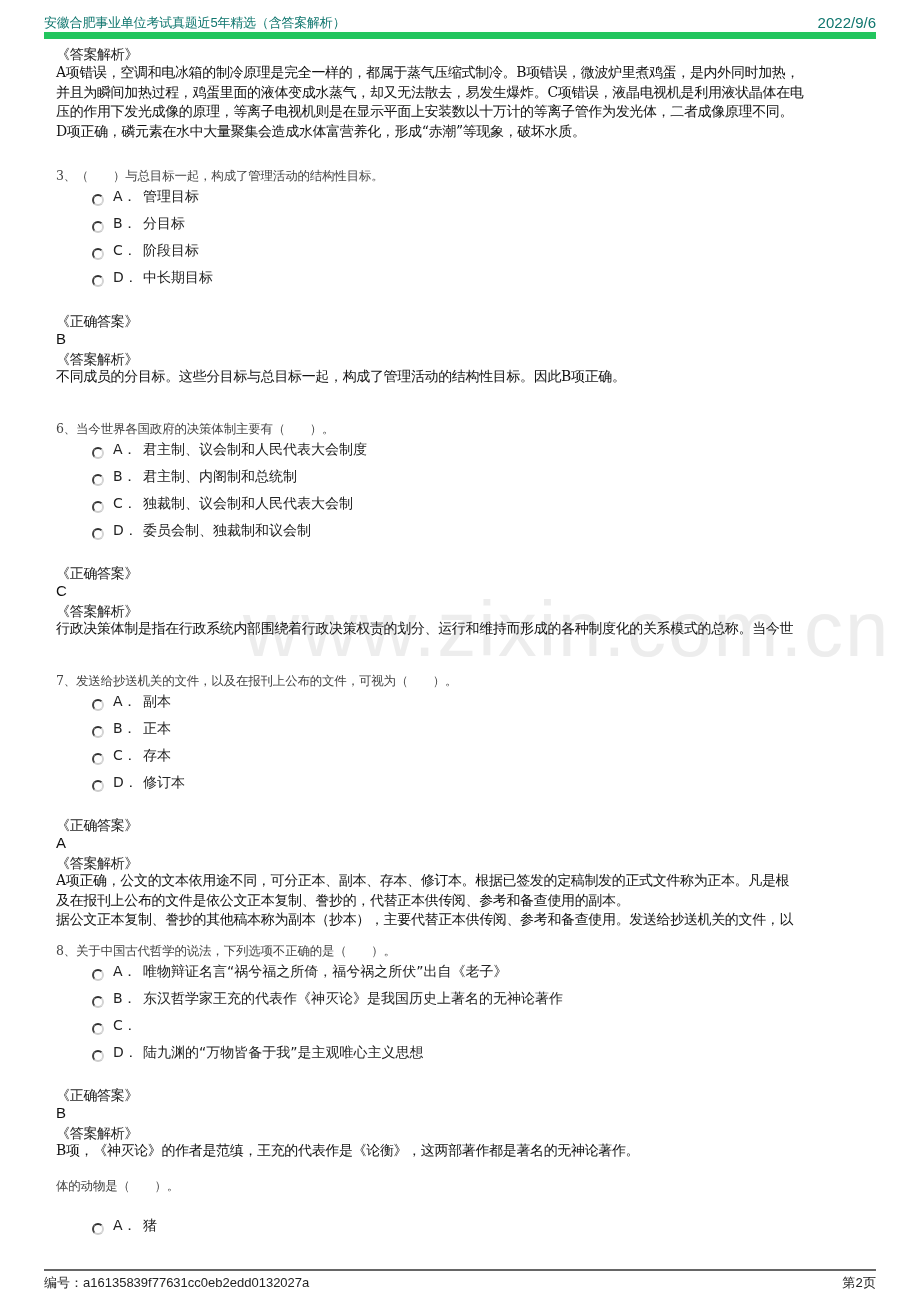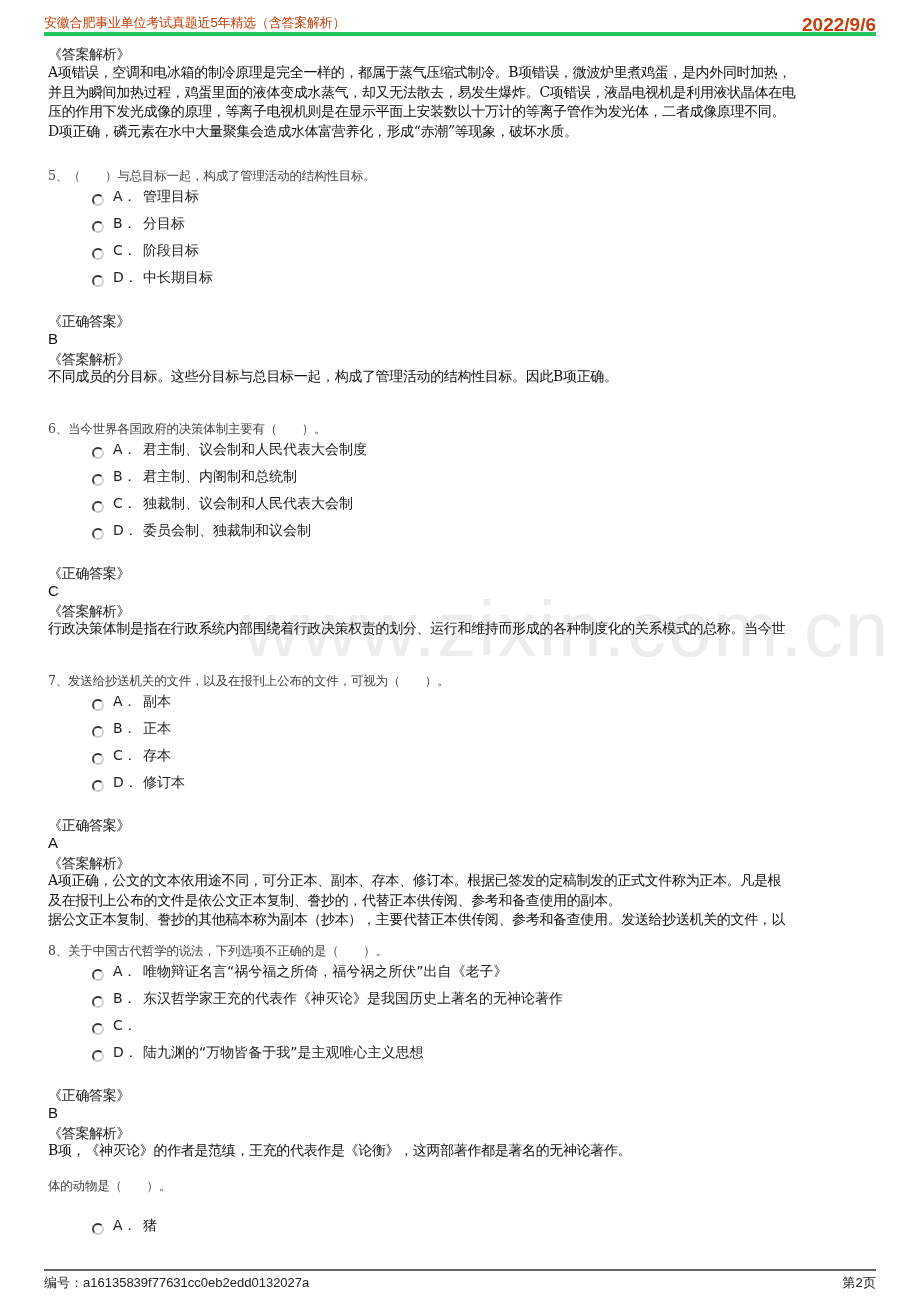--- a/index.html
+++ b/index.html
@@ -14,37 +14,36 @@
       overflow: hidden;
       font-family: "DejaVu Serif", "Liberation Serif", serif;
       color: #111;
     }
     .page-header {
       position: absolute;
       left: 44px;
       top: 12px;
       width: 832px;
       height: 20px;
-      border-bottom: 4px solid #22c55e;
+      border-bottom: 7px solid #22c55e;
       font-family: "Liberation Sans", "DejaVu Sans", sans-serif;
       font-size: 13px;
-      color: #c2410c;
+      color: #0f766e;
     }
     .page-header .title {
       position: absolute;
       left: 0;
       top: 2px;
       letter-spacing: -0.2px;
     }
     .page-header .date {
       position: absolute;
       right: 0;
       top: 2px;
-      font-size: 19px;
-      font-weight: bold;
+      font-size: 15px;
     }
     .page-footer {
       position: absolute;
       left: 44px;
       top: 1269px;
       width: 832px;
       border-top: 2px solid #666;
       font-family: "Liberation Sans", "DejaVu Sans", sans-serif;
       font-size: 13px;
       color: #222;
@@ -62,21 +61,21 @@
       font-family: Liberation Mono, monospace;
     }
     .content {
       position: absolute;
       left: 0;
       top: 0;
       width: 920px;
     }
     .blk {
       position: absolute;
-      left: 48px;
+      left: 56px;
       width: 820px;
     }
     .label {
       font-size: 14px;
       color: #222;
       line-height: 20px;
       font-family: "DejaVu Serif", serif;
       letter-spacing: -0.3px;
     }
     .answer {
@@ -158,21 +157,21 @@
 <div class="content">
 
   <div class="blk label" style="top:44px;">《答案解析》</div>
   <div class="blk para" style="top:63px;">
     <div>A项错误，空调和电冰箱的制冷原理是完全一样的，都属于蒸气压缩式制冷。B项错误，微波炉里煮鸡蛋，是内外同时加热，</div>
     <div>并且为瞬间加热过程，鸡蛋里面的液体变成水蒸气，却又无法散去，易发生爆炸。C项错误，液晶电视机是利用液状晶体在电</div>
     <div>压的作用下发光成像的原理，等离子电视机则是在显示平面上安装数以十万计的等离子管作为发光体，二者成像原理不同。</div>
     <div>D项正确，磷元素在水中大量聚集会造成水体富营养化，形成“赤潮”等现象，破坏水质。</div>
   </div>
 
-  <div class="blk stem" style="top:166px;">5、（　　）与总目标一起，构成了管理活动的结构性目标。</div>
+  <div class="blk stem" style="top:166px;">3、（　　）与总目标一起，构成了管理活动的结构性目标。</div>
   <div class="opt" style="top:186px;">
     <span class="radio"></span>
     <span class="letter">A．</span>
     <span>管理目标</span>
   </div>
   <div class="opt" style="top:213px;">
     <span class="radio"></span>
     <span class="letter">B．</span>
     <span>分目标</span>
   </div>

